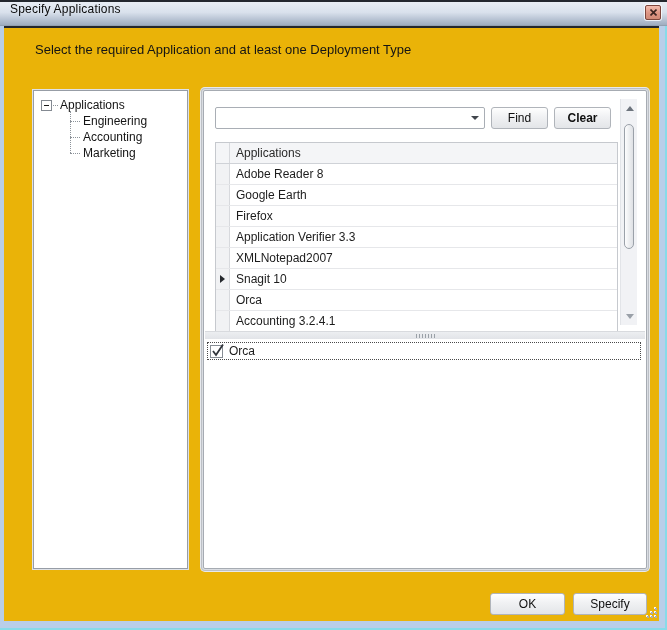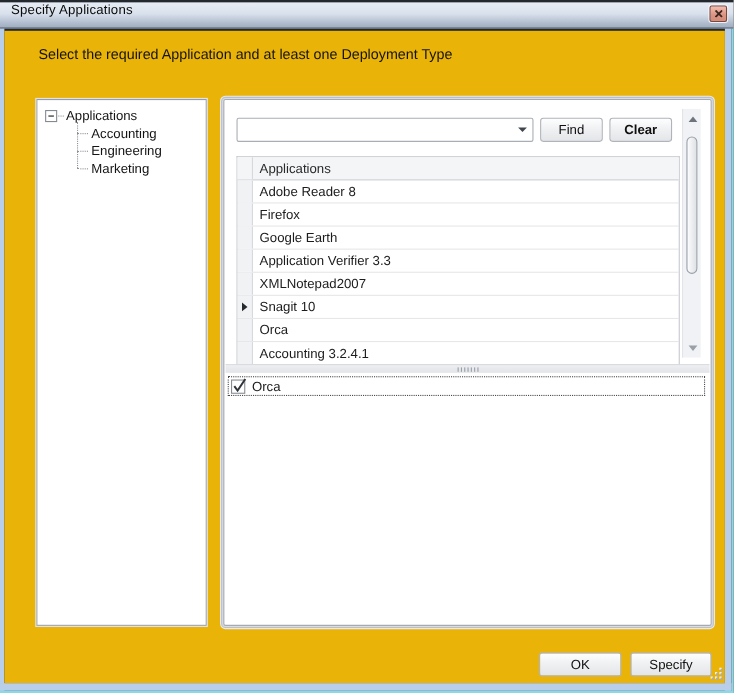--- a/index.html
+++ b/index.html
@@ -152,25 +152,25 @@
         <div class="tree-root">
           <span class="expander">
               <span class="minus"></span>
             </span>
           <span class="root-stub"></span>
           <span class="tree-label">Applications</span>
         </div>
         <div class="tree-children" id="tree-children">
             <div class="tree-child">
               <span class="stub"></span>
-              <span class="tree-label">Accounting</span>
+              <span class="tree-label">Engineering</span>
             </div>
             <div class="tree-child">
               <span class="stub"></span>
-              <span class="tree-label">Engineering</span>
+              <span class="tree-label">Accounting</span>
             </div>
             <div class="tree-child">
               <span class="stub"></span>
               <span class="tree-label">Marketing</span>
             </div>
           </div>
       </div>
     </div>
 
     <div class="right-panel">
@@ -199,25 +199,25 @@
           <div class="sel-cell"></div>
           <div class="txt-cell">Applications</div>
         </div>
         <div id="grid-body">
             <div class="grid-row">
               <div class="sel-cell"></div>
               <div class="txt-cell">Adobe Reader 8</div>
             </div>
             <div class="grid-row">
               <div class="sel-cell"></div>
+              <div class="txt-cell">Google Earth</div>
+            </div>
+            <div class="grid-row">
+              <div class="sel-cell"></div>
               <div class="txt-cell">Firefox</div>
-            </div>
-            <div class="grid-row">
-              <div class="sel-cell"></div>
-              <div class="txt-cell">Google Earth</div>
             </div>
             <div class="grid-row">
               <div class="sel-cell"></div>
               <div class="txt-cell">Application Verifier 3.3</div>
             </div>
             <div class="grid-row">
               <div class="sel-cell"></div>
               <div class="txt-cell">XMLNotepad2007</div>
             </div>
             <div class="grid-row">

